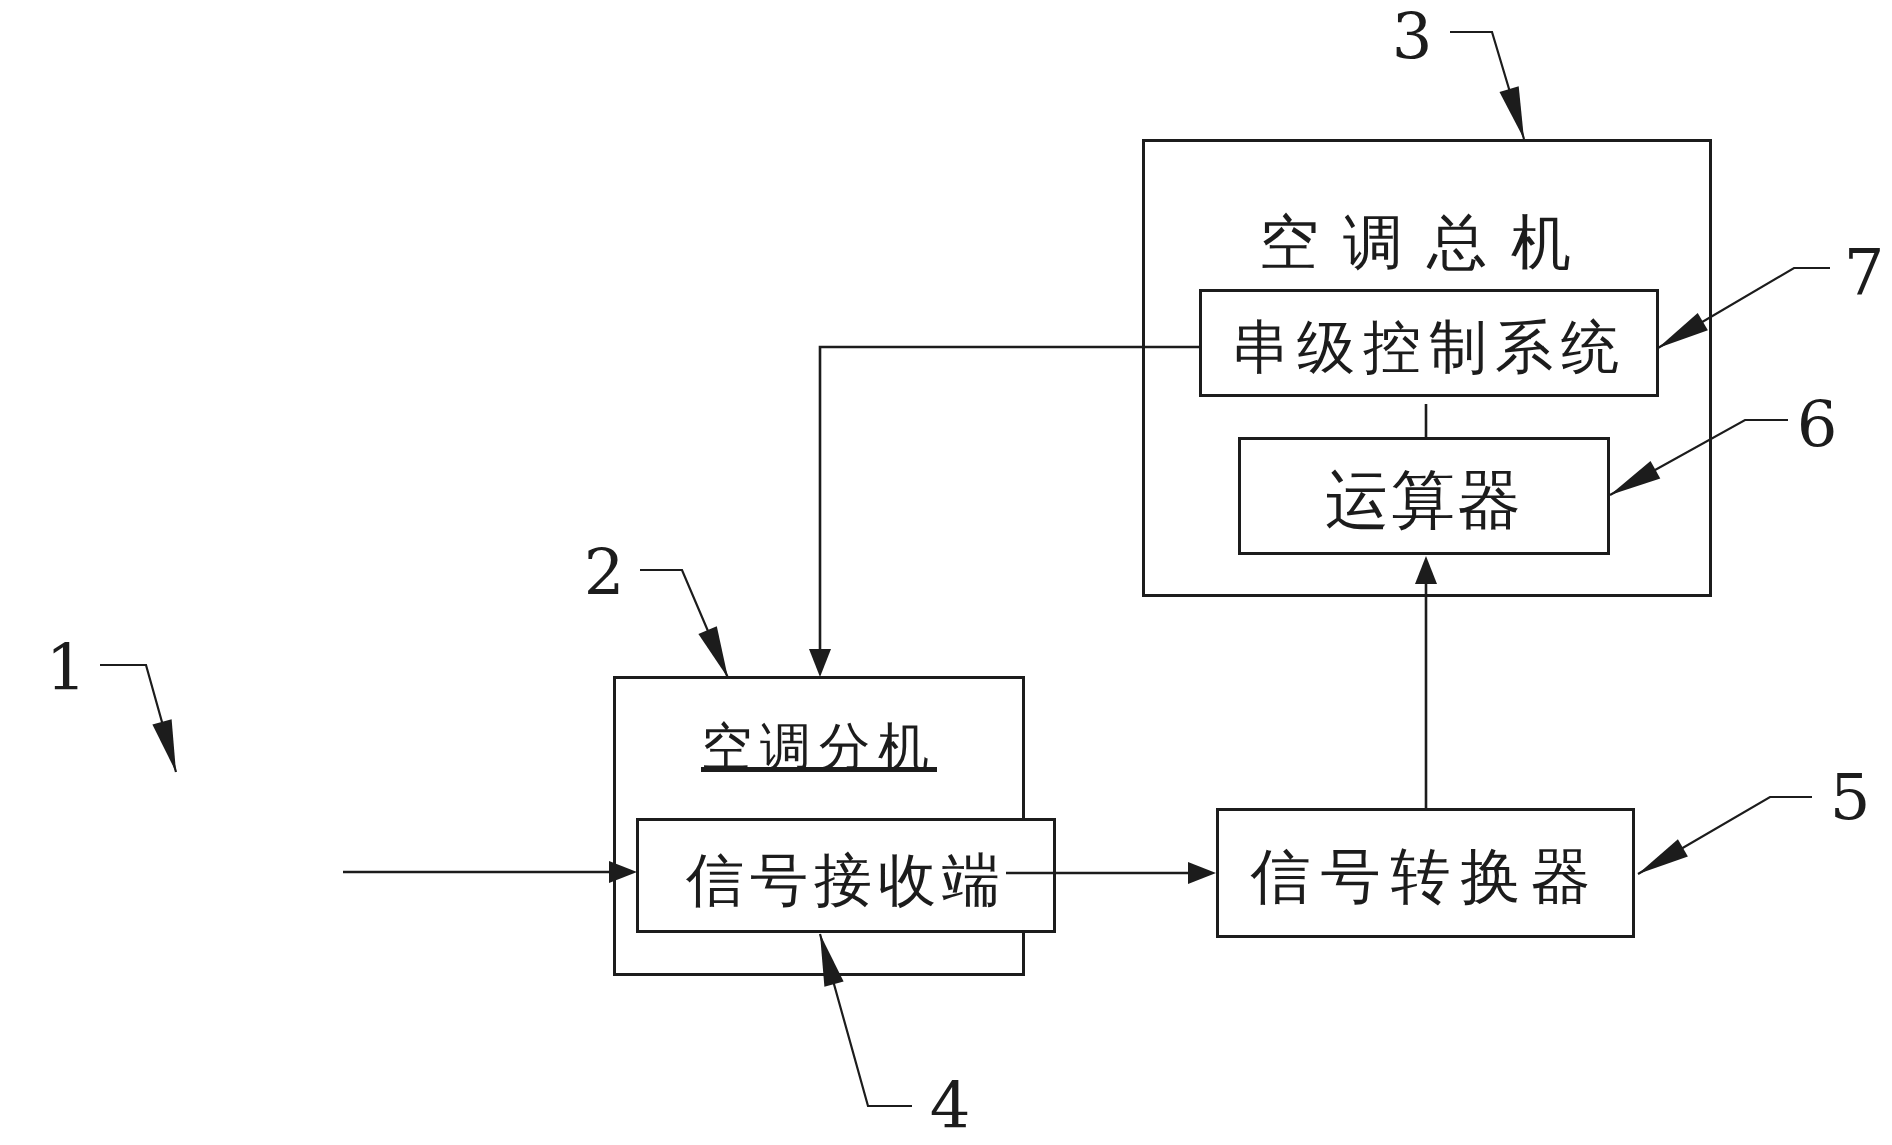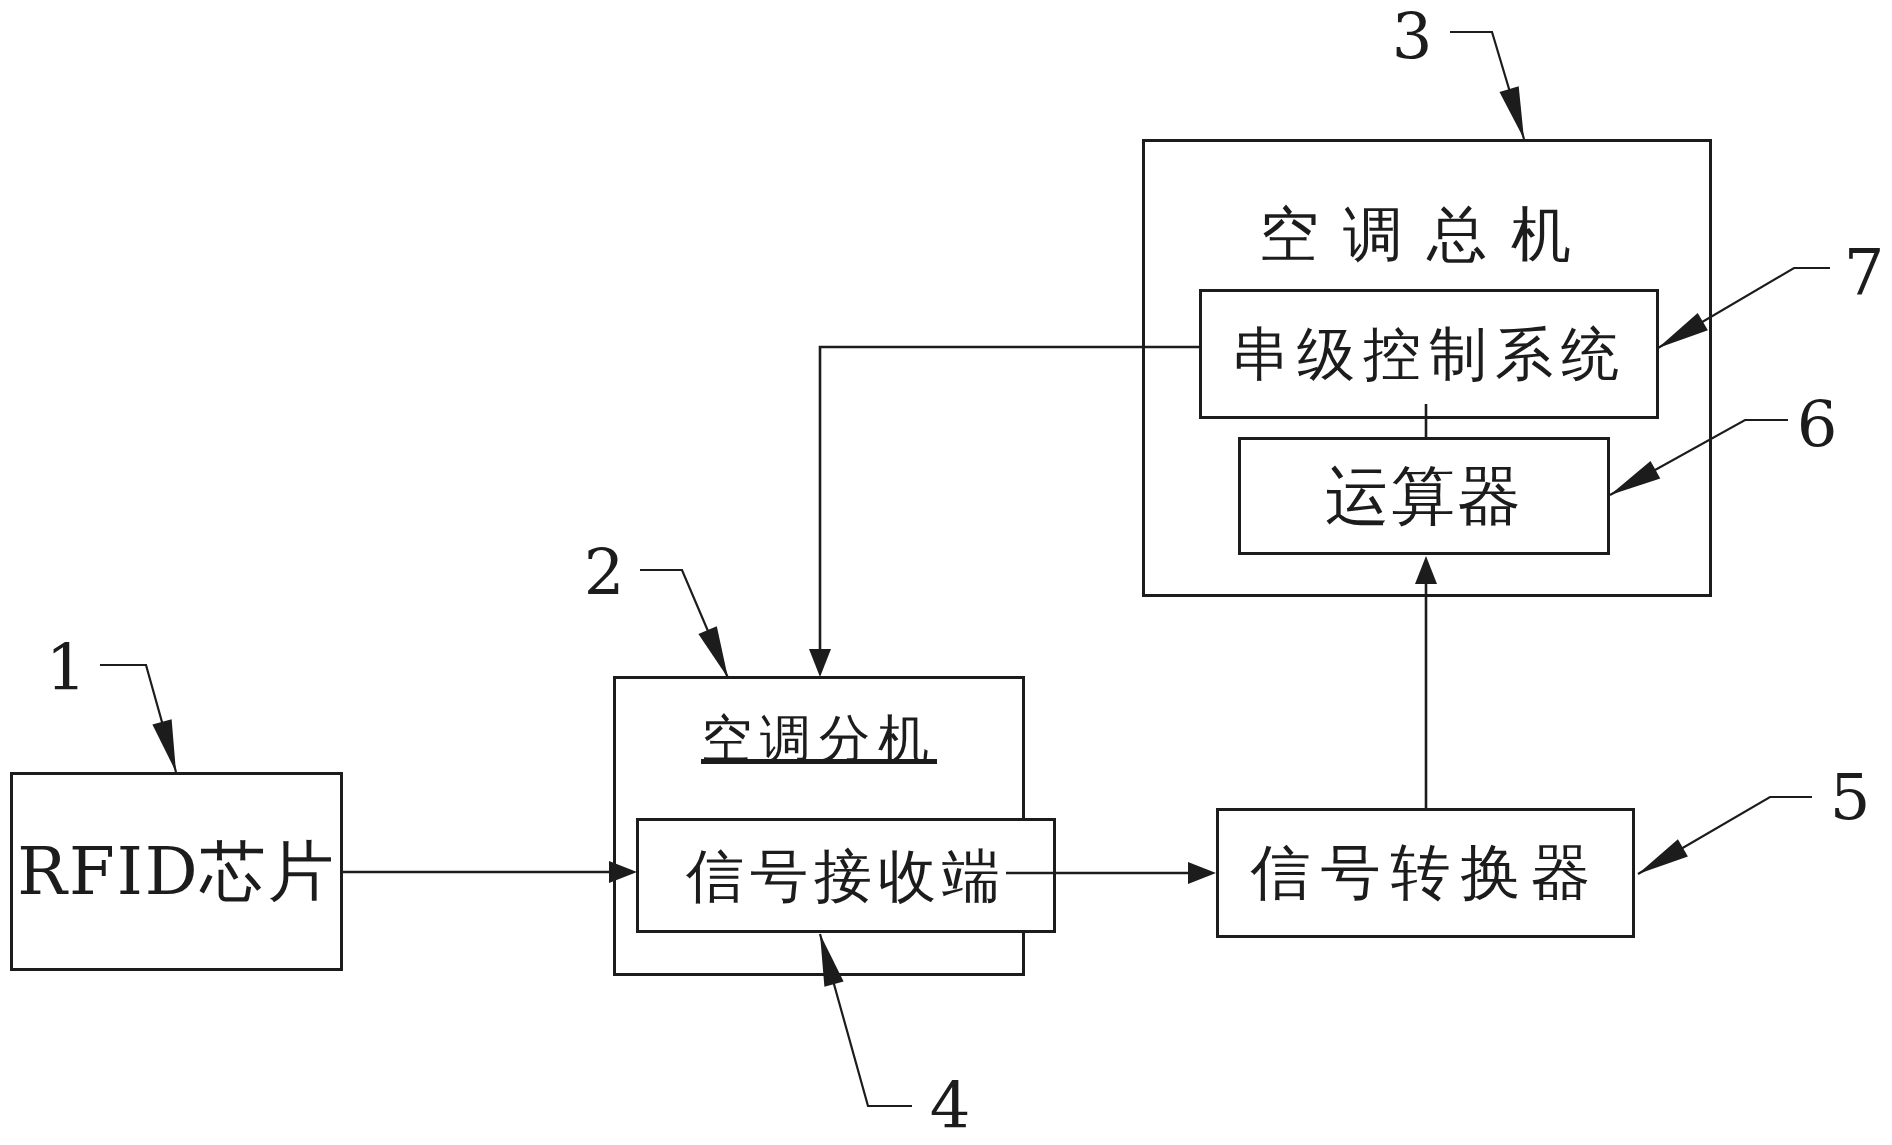--- a/index.html
+++ b/index.html
@@ -23,20 +23,21 @@
     background: #ffffff;
     display: flex;
     align-items: center;
     justify-content: center;
     text-align: center;
   }
   .box .lbl {
     display: block;
     white-space: nowrap;
     line-height: 1;
+    margin-top: 8px;
   }
   
   .box.titled {
     display: block;
   }
   .box.titled .lbl {
     position: absolute;
     left: 0;
     right: 0;
     text-align: center;
@@ -56,40 +57,37 @@
     pointer-events: none;
   }
 
   
   #box-rfid        { left: 10px;   top: 772px; width: 333px; height: 199px; font-size: 66px; letter-spacing: 2px; }
   #box-ext         { left: 613px;  top: 676px; width: 412px; height: 300px; }
   #box-ext .lbl    { top: 34px; font-size: 51px; letter-spacing: 8px; text-decoration: underline; }
   #box-recv        { left: 636px;  top: 818px; width: 420px; height: 115px; font-size: 58px; letter-spacing: 6px; }
   #box-main        { left: 1142px; top: 139px; width: 570px; height: 458px; }
   #box-main .lbl   { top: 62px; font-size: 60px; letter-spacing: 24px; }
-  #box-cascade     { left: 1199px; top: 289px; width: 460px; height: 130px; font-size: 58px; letter-spacing: 8px; }
+  #box-cascade     { left: 1199px; top: 289px; width: 460px; height: 108px; font-size: 58px; letter-spacing: 8px; }
   #box-arith       { left: 1238px; top: 437px; width: 372px; height: 118px; font-size: 64px; letter-spacing: 2px; }
   #box-conv        { left: 1216px; top: 808px; width: 419px; height: 130px; font-size: 60px; letter-spacing: 10px; font-family: Liberation Serif, serif; }
 
   #ref-1 { left: 66px;   top: 668px;  }
   #ref-2 { left: 604px;  top: 573px;  }
   #ref-3 { left: 1412px; top: 37px;   }
   #ref-4 { left: 950px;  top: 1106px; }
   #ref-5 { left: 1850px; top: 797px;  }
   #ref-6 { left: 1817px; top: 425px;  }
   #ref-7 { left: 1864px; top: 272px;  }
 </style>
 </head>
 <body>
 
 <div class="canvas">
 
-  <div class="box" id="box-rfid">
-    <span class="lbl">RFID芯片</span>
-  </div>
 
   <div class="box titled" id="box-ext">
     <span class="lbl">空调分机</span>
   </div>
 
   <div class="box" id="box-recv">
     <span class="lbl">信号接收端</span>
   </div>
 
   <div class="box titled" id="box-main">

